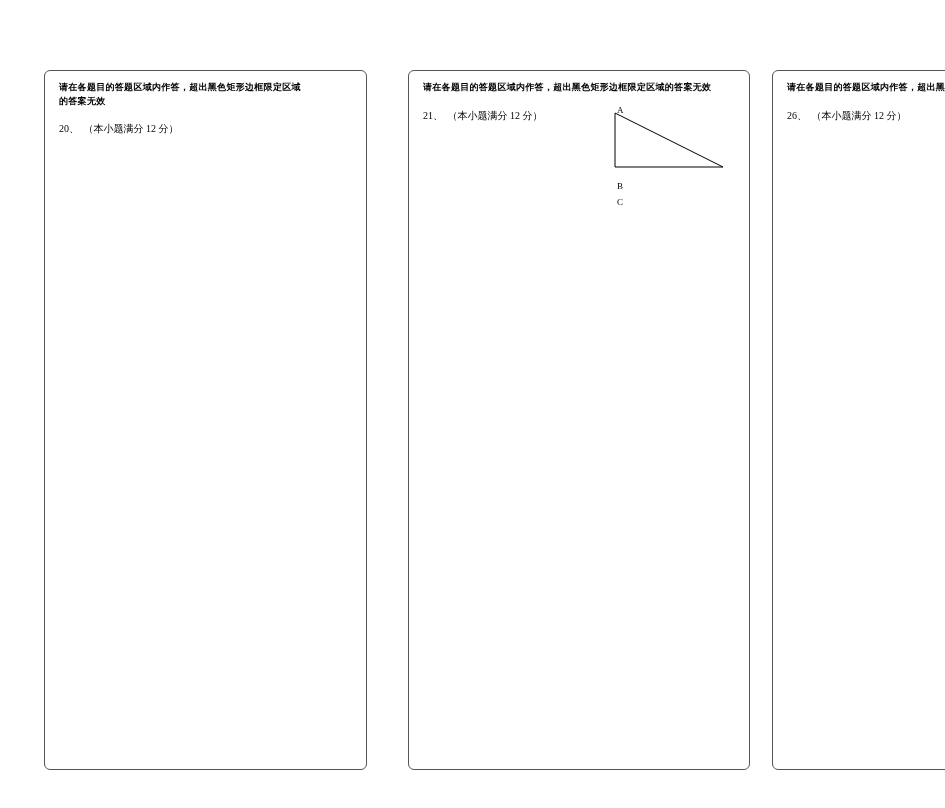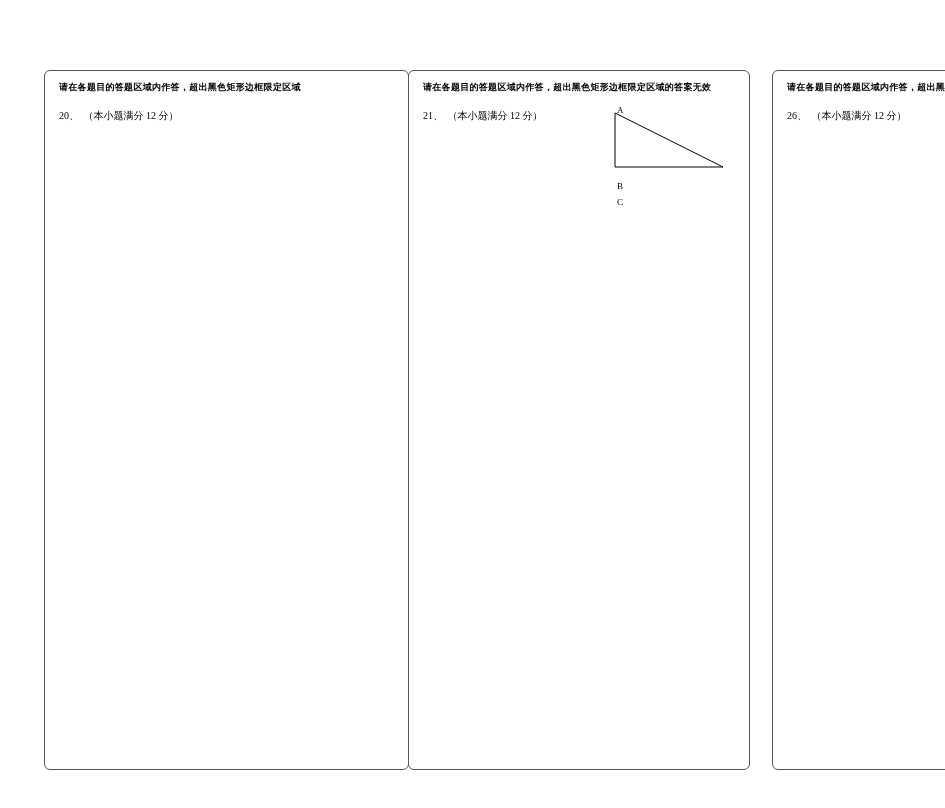--- a/index.html
+++ b/index.html
@@ -19,21 +19,21 @@
   .panel {
     position: absolute;
     top: 70px;
     height: 700px;
     border: 1px solid #555;
     border-radius: 6px;
     box-sizing: border-box;
     padding: 10px 14px;
     background: #fff;
   }
-  .panel-1 { left: 44px;  width: 365px; }
+  .panel-1 { left: 44px;  width: 323px; }
   .panel-2 { left: 408px; width: 342px; }
   .panel-3 { left: 772px; width: 342px; } 
 
   .instruction {
     font-size: 9px;
     line-height: 1.5;
     color: #000;
     font-weight: bold;
     letter-spacing: 0.3px;
     margin-bottom: 14px;
@@ -72,20 +72,21 @@
   .lblC { left: 6px;  top: 88px; }
 </style>
 </head>
 <body>
 
 <div class="page-area">
 
   <div class="panel panel-1">
     <div class="instruction">
       <span class="wrap-line">请在各题目的答题区域内作答，超出黑色矩形边框限定区域</span>
+      <span class="wrap-line">的答案无效</span>
     </div>
     <div class="q-line">
       <span class="num">20、</span>
       <span>（本小题满分  12 分）</span>
     </div>
   </div>
 
   <div class="panel panel-2">
     <div class="instruction">
       <span>请在各题目的答题区域内作答，超出黑色矩形边框限定区域的答案无效</span>

